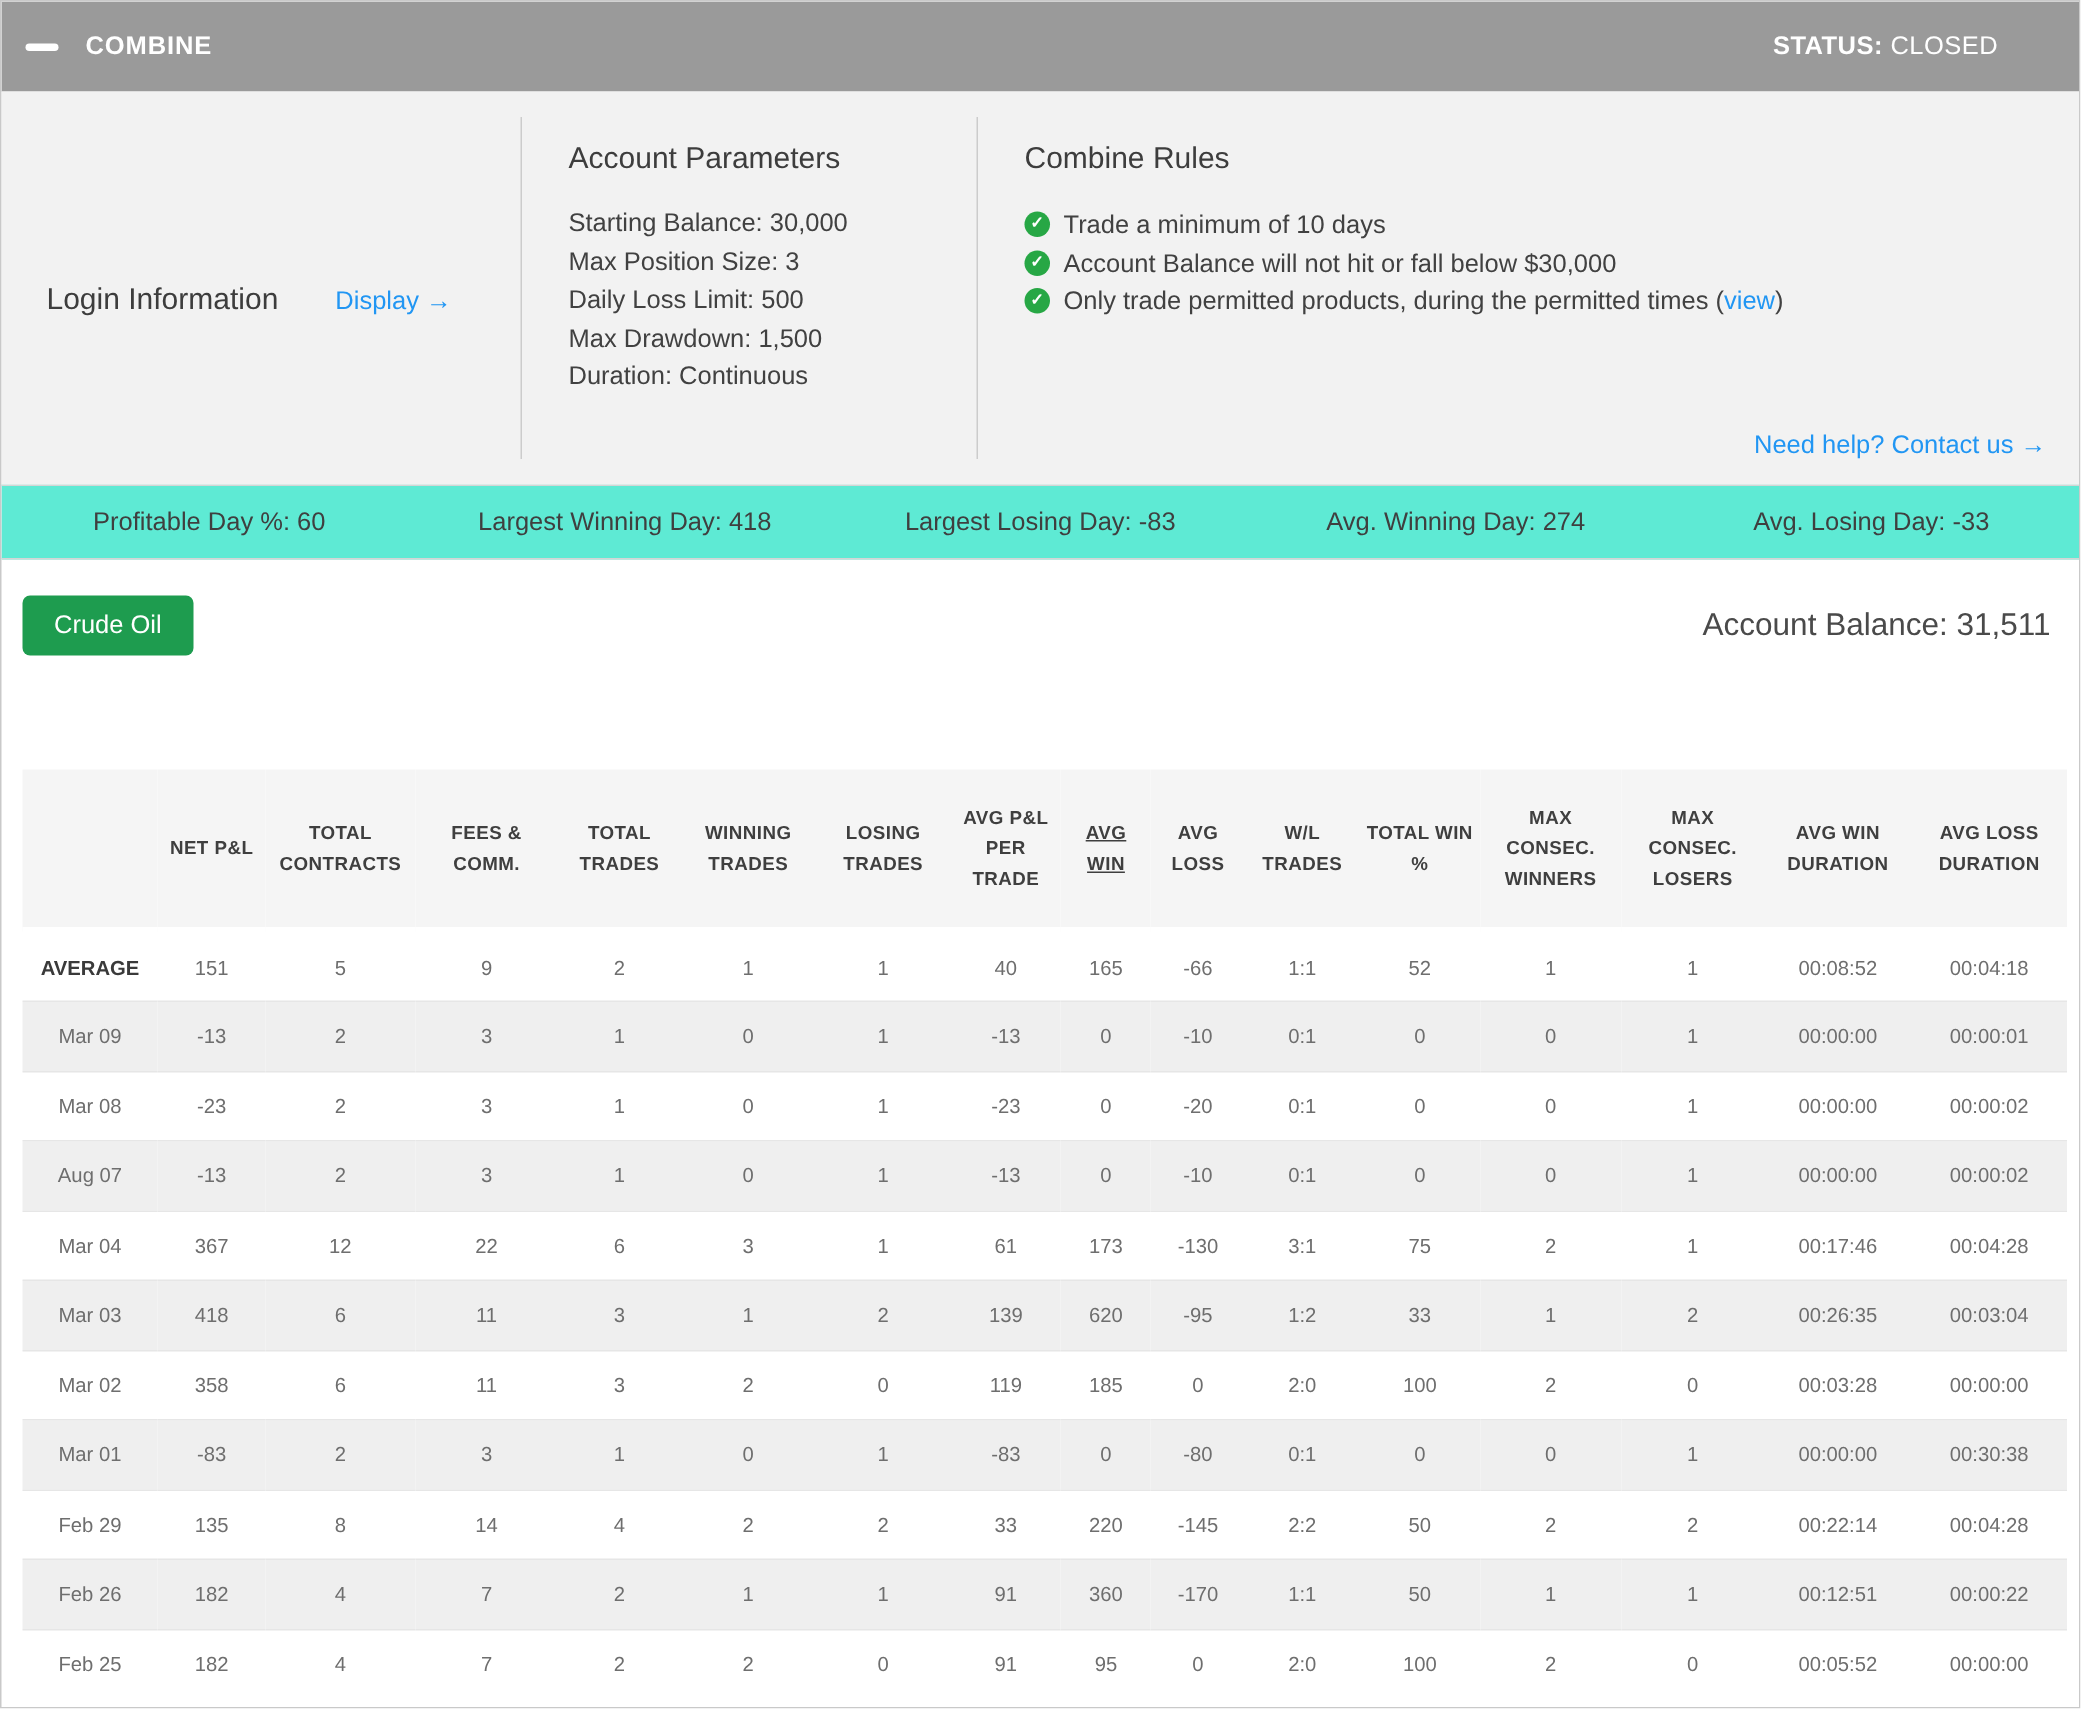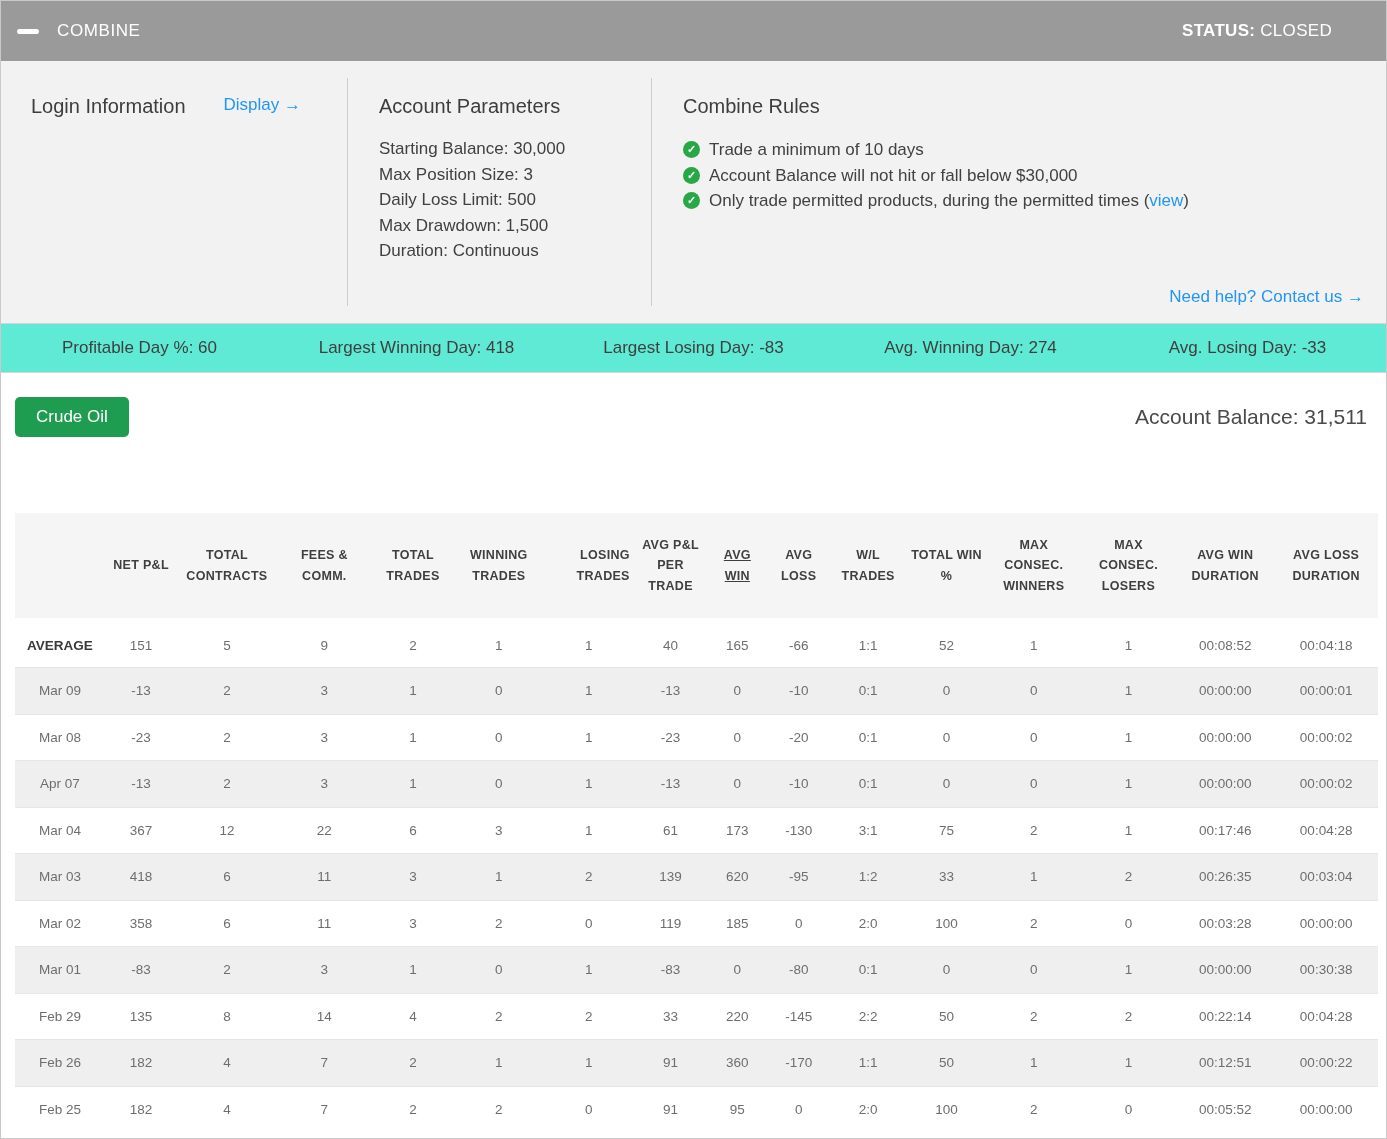--- a/index.html
+++ b/index.html
@@ -2,29 +2,29 @@
 <html><head>
 <meta charset="utf-8">
 <style>
   * { margin:0; padding:0; box-sizing:border-box; }
   body { font-family:"Liberation Sans", sans-serif; background:#fff; }
   .page { width:1387px; height:1139px; border:1px solid #c9c9c9; background:#fff; overflow:hidden; }
 
   
   .titlebar { height:60px; background:#9a9a9a; display:flex; align-items:center; padding:0 54px 0 16px; color:#fff; }
   .collapse-icon { width:22px; height:5px; background:#fff; border-radius:3px; margin-right:18px; cursor:pointer; }
-  .titlebar-title { font-weight:normal; font-size:17px; letter-spacing:0.6px; }
+  .titlebar-title { font-weight:bold; font-size:17px; letter-spacing:0.6px; }
   .titlebar-spacer { flex:1; }
   .status { font-size:17px; letter-spacing:0.3px; }
   .status b { font-weight:bold; }
 
   
   .info-section { height:262px; background:#f2f2f2; display:flex; position:relative; }
   .info-col { padding-top:34px; }
-  .col-login { width:347px; padding-left:30px; display:flex; align-items:flex-start; border-right:1px solid #ccc; }
+  .col-login { width:347px; padding-left:30px; display:flex; align-items:center; border-right:1px solid #ccc; }
   .col-params { width:304px; padding-left:31px; border-right:1px solid #ccc; }
   .col-rules { flex:1; padding-left:31px; }
   .col-login, .col-params, .col-rules { height:228px; margin-top:17px; padding-top:17px; }
   .section-title { font-size:20px; color:#3d3d3d; }
   .link { color:#2196f3; text-decoration:none; cursor:pointer; }
   .display-link { font-size:17px; margin-left:38px; }
   .params-list { margin-top:18px; font-size:17px; color:#414141; line-height:25.5px; }
   .rules-list { margin-top:19px; font-size:17px; color:#414141; line-height:25.5px; }
   .rule { display:flex; align-items:flex-start; }
   .check { flex:0 0 17px; width:17px; height:17px; border-radius:50%; background:#27a745; color:#fff;
@@ -117,21 +117,21 @@
 
   <table class="perf-table">
     <thead>
         <tr>
           <th style="width: 6.6%;"></th>
           <th style="width: 5.3%;">NET P&amp;L</th>
           <th style="width: 7.3%;">TOTAL CONTRACTS</th>
           <th style="width: 7%;">FEES &amp; COMM.</th>
           <th style="width: 6%;">TOTAL TRADES</th>
           <th style="width: 6.6%;">WINNING TRADES</th>
-          <th style="width: 6.6%; text-align: right;">LOSING TRADES</th>
+          <th style="width: 6.6%;">LOSING TRADES</th>
           <th style="width: 5.4%;">AVG P&amp;L PER TRADE</th>
           <th style="width: 4.4%; text-decoration: underline;">AVG WIN</th>
           <th style="width: 4.6%;">AVG LOSS</th>
           <th style="width: 5.6%;">W/L TRADES</th>
           <th style="width: 5.9%;">TOTAL WIN %</th>
           <th style="width: 6.9%;">MAX CONSEC. WINNERS</th>
           <th style="width: 7%;">MAX CONSEC. LOSERS</th>
           <th style="width: 7.2%;">AVG WIN DURATION</th>
           <th style="width: 7.6%;">AVG LOSS DURATION</th>
         </tr>
@@ -185,21 +185,21 @@
           <td>0</td>
           <td>-20</td>
           <td>0:1</td>
           <td>0</td>
           <td>0</td>
           <td>1</td>
           <td>00:00:00</td>
           <td>00:00:02</td>
         </tr>
         <tr class="alt">
-          <td class="rowlabel">Apr 07</td>
+          <td class="rowlabel">Aug 07</td>
           <td>-13</td>
           <td>2</td>
           <td>3</td>
           <td>1</td>
           <td>0</td>
           <td>1</td>
           <td>-13</td>
           <td>0</td>
           <td>-10</td>
           <td>0:1</td>

